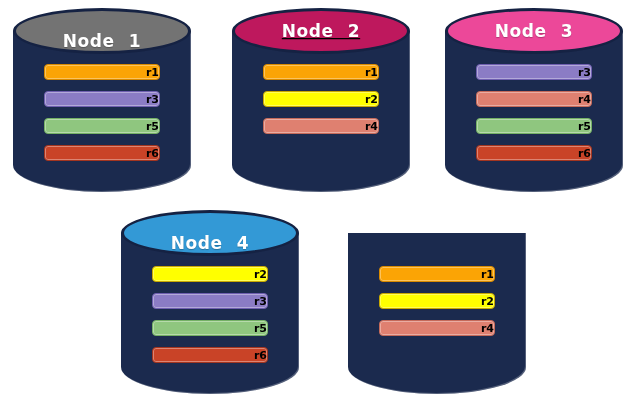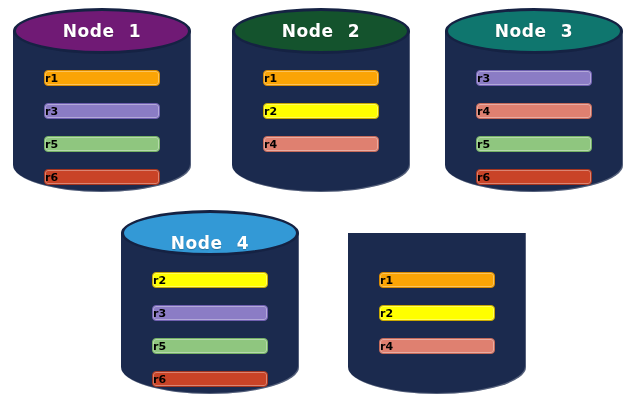--- a/index.html
+++ b/index.html
@@ -64,57 +64,56 @@
   }
   .replica-bar {
     width: 116px;
     height: 16px;
     margin-bottom: 11px;
     border-radius: 4px;
     box-sizing: border-box;
     font-size: 11px;
     font-weight: bold;
     line-height: 15px;
-    text-align: left;
+    text-align: right;
     box-shadow: inset 0 0 0 1px rgba(255,255,255,0.35);
-    margin-top: 6px;
   }
 </style>
 </head>
 <body>
 
 <div class="canvas" style="background: rgb(255, 255, 255);">
   <div class="cylinder pos-0">
     <div class="cyl-body" style="background: rgb(27, 42, 78);"></div>
-    <div class="cyl-top" style="background: #701a75; border-color: rgb(21, 34, 67);">
+    <div class="cyl-top" style="background: #737373; border-color: rgb(21, 34, 67); align-items: flex-end;">
       <span class="node-title" style="color: rgb(255, 255, 255);">Node 1</span>
     </div>
     <div class="bars">
         <div class="replica-bar" style="background: rgb(251, 164, 5); border: 1px solid rgb(216, 138, 0); color: rgb(0, 0, 0);">r1</div>
         <div class="replica-bar" style="background: rgb(139, 124, 197); border: 1px solid rgb(111, 95, 176); color: rgb(0, 0, 0);">r3</div>
         <div class="replica-bar" style="background: rgb(143, 198, 127); border: 1px solid rgb(116, 176, 101); color: rgb(0, 0, 0);">r5</div>
         <div class="replica-bar" style="background: rgb(201, 67, 39); border: 1px solid rgb(163, 53, 32); color: rgb(0, 0, 0);">r6</div>
       </div>
   </div>
 
   <div class="cylinder pos-1">
     <div class="cyl-body" style="background: rgb(27, 42, 78);"></div>
-    <div class="cyl-top" style="background: #14532d; border-color: rgb(21, 34, 67);">
+    <div class="cyl-top" style="background: #be185d; border-color: rgb(21, 34, 67); text-decoration: underline;">
       <span class="node-title" style="color: rgb(255, 255, 255);">Node 2</span>
     </div>
     <div class="bars">
         <div class="replica-bar" style="background: rgb(251, 164, 5); border: 1px solid rgb(216, 138, 0); color: rgb(0, 0, 0);">r1</div>
         <div class="replica-bar" style="background: rgb(255, 255, 0); border: 1px solid rgb(201, 168, 0); color: rgb(0, 0, 0);">r2</div>
         <div class="replica-bar" style="background: rgb(223, 128, 112); border: 1px solid rgb(196, 106, 90); color: rgb(0, 0, 0);">r4</div>
       </div>
   </div>
 
   <div class="cylinder pos-2">
     <div class="cyl-body" style="background: rgb(27, 42, 78);"></div>
-    <div class="cyl-top" style="background: #0f766e; border-color: rgb(21, 34, 67);">
+    <div class="cyl-top" style="background: #ec4899; border-color: rgb(21, 34, 67);">
       <span class="node-title" style="color: rgb(255, 255, 255);">Node 3</span>
     </div>
     <div class="bars">
         <div class="replica-bar" style="background: rgb(139, 124, 197); border: 1px solid rgb(111, 95, 176); color: rgb(0, 0, 0);">r3</div>
         <div class="replica-bar" style="background: rgb(223, 128, 112); border: 1px solid rgb(196, 106, 90); color: rgb(0, 0, 0);">r4</div>
         <div class="replica-bar" style="background: rgb(143, 198, 127); border: 1px solid rgb(116, 176, 101); color: rgb(0, 0, 0);">r5</div>
         <div class="replica-bar" style="background: rgb(201, 67, 39); border: 1px solid rgb(163, 53, 32); color: rgb(0, 0, 0);">r6</div>
       </div>
   </div>
 

